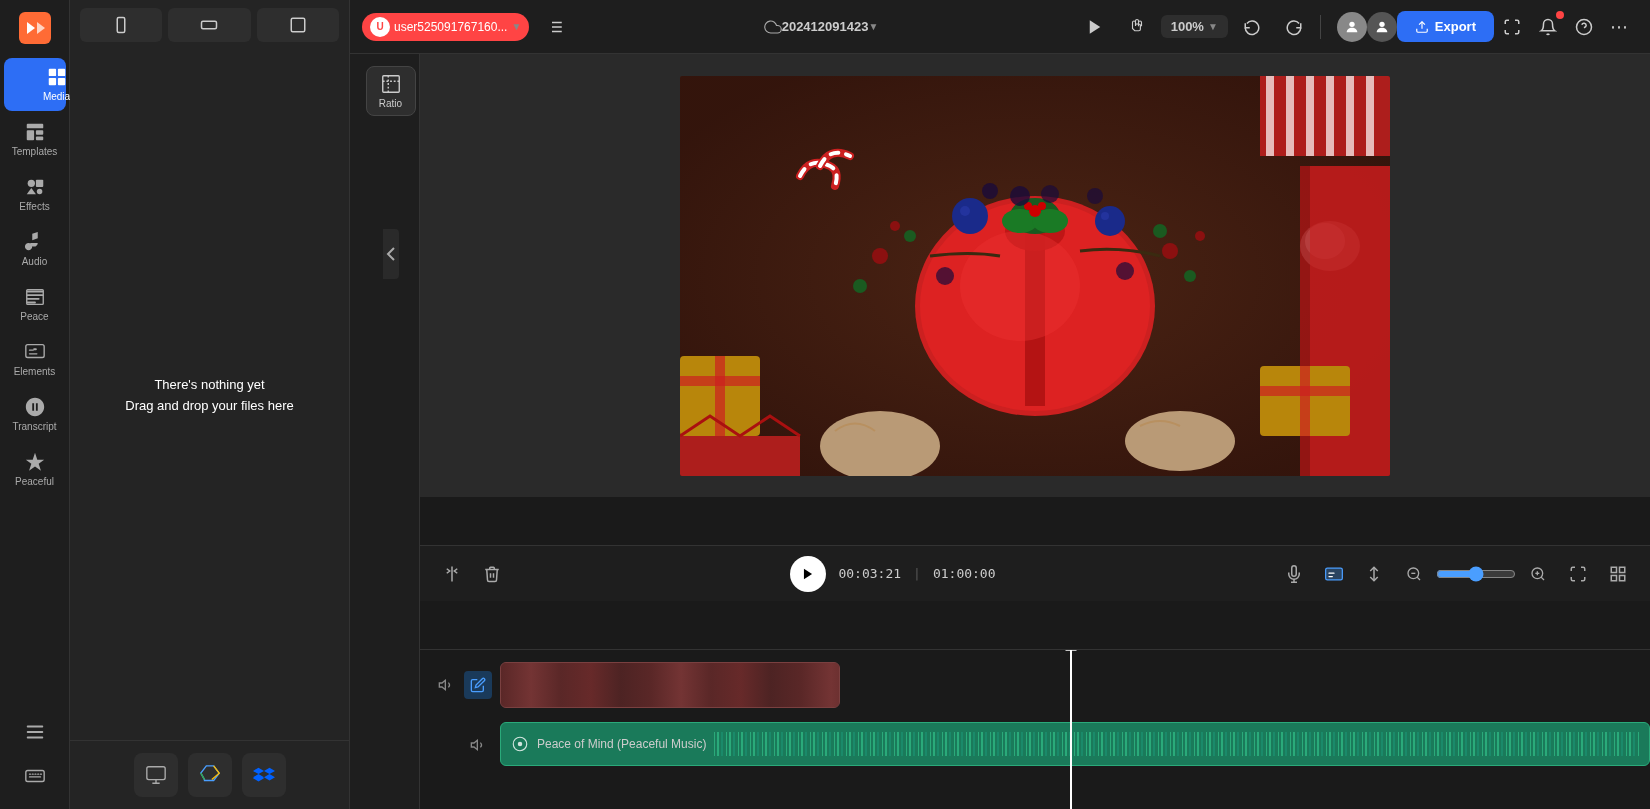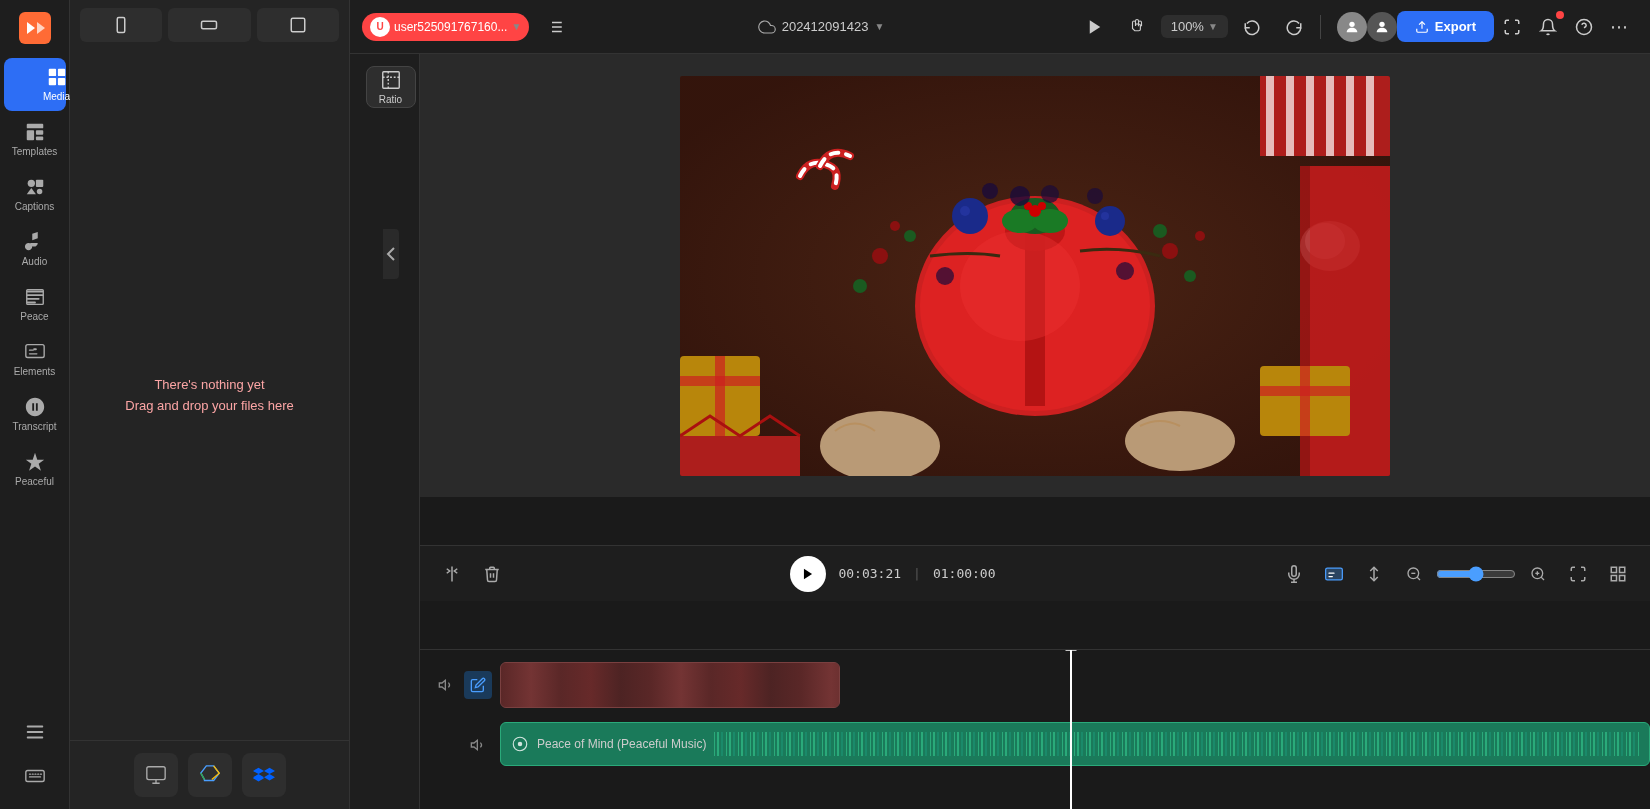--- a/index.html
+++ b/index.html
@@ -101,21 +101,21 @@
       align-items: center;
       justify-content: center;
       color: #ccc;
     }
     .media-empty {
       flex: 1;
       display: flex;
       flex-direction: column;
       align-items: center;
       justify-content: center;
-      color: #fca5a5;
+      color: #ffffff;
       font-size: 13px;
       gap: 6px;
       text-align: center;
     }
     .media-sources {
       display: flex;
       gap: 10px;
       padding: 12px 10px;
       justify-content: center;
       border-top: 1px solid #333;
@@ -148,31 +148,32 @@
       border-bottom: 1px solid #333;
       display: flex;
       align-items: center;
       padding: 0 12px;
       gap: 8px;
       flex-shrink: 0;
     }
     .top-bar-project {
       display: flex;
       align-items: center;
-      gap: 6px;
       color: #ccc;
       font-size: 13px;
       margin-right: 8px;
+      font-weight: bold;
     }
     .top-bar-project svg { width: 18px; height: 18px; color: #aaa; }
     .top-bar-spacer { flex: 1; }
     .top-bar-tools {
       display: flex;
       align-items: center;
       gap: 6px;
+      font-weight: bold;
     }
     .tool-btn {
       width: 36px;
       height: 36px;
       background: transparent;
       border: none;
       border-radius: 6px;
       cursor: pointer;
       display: flex;
       align-items: center;
@@ -225,21 +226,21 @@
       background: #1e1e1e;
       border-right: 1px solid #333;
       display: flex;
       flex-direction: column;
       align-items: center;
       padding-top: 12px;
       flex-shrink: 0;
     }
     .ratio-sidebar-btn {
       width: 50px;
-      height: 42px;
+      height: 50px;
       background: #2e2e2e;
       border: 1px solid #444;
       border-radius: 8px;
       display: flex;
       flex-direction: column;
       align-items: center;
       justify-content: center;
       cursor: pointer;
       font-size: 11px;
       color: #ccc;
@@ -591,21 +592,21 @@
     <span class="label">Templates</span>
   </div>
 
   <div class="sidebar-item">
     <svg viewBox="0 0 24 24" fill="currentColor">
         <circle cx="8" cy="8" r="4"></circle>
         <rect x="13" y="4" width="8" height="8" rx="1"></rect>
         <path d="M3 20 L8 13 L13 20Z"></path>
         <rect x="14" y="14" width="6" height="6" rx="3"></rect>
       </svg>
-    <span class="label">Captions</span>
+    <span class="label">Effects</span>
   </div>
 
   <div class="sidebar-item">
     <svg viewBox="0 0 24 24" fill="currentColor">
         <path d="M9 3L9 17M9 17C9 19.2 7.2 21 5 21C2.8 21 1 19.2 1 17C1 14.8 2.8 13 5 13C6.1 13 7.1 13.4 7.8 14.1M15 1L15 13M15 13C15 15.2 13.2 17 11 17C8.8 17 7 15.2 7 13"></path>
         <path d="M9 3 L15 1 L15 8 L9 10 Z" fill="currentColor"></path>
       </svg>
     <span class="label">Audio</span>
   </div>
 

